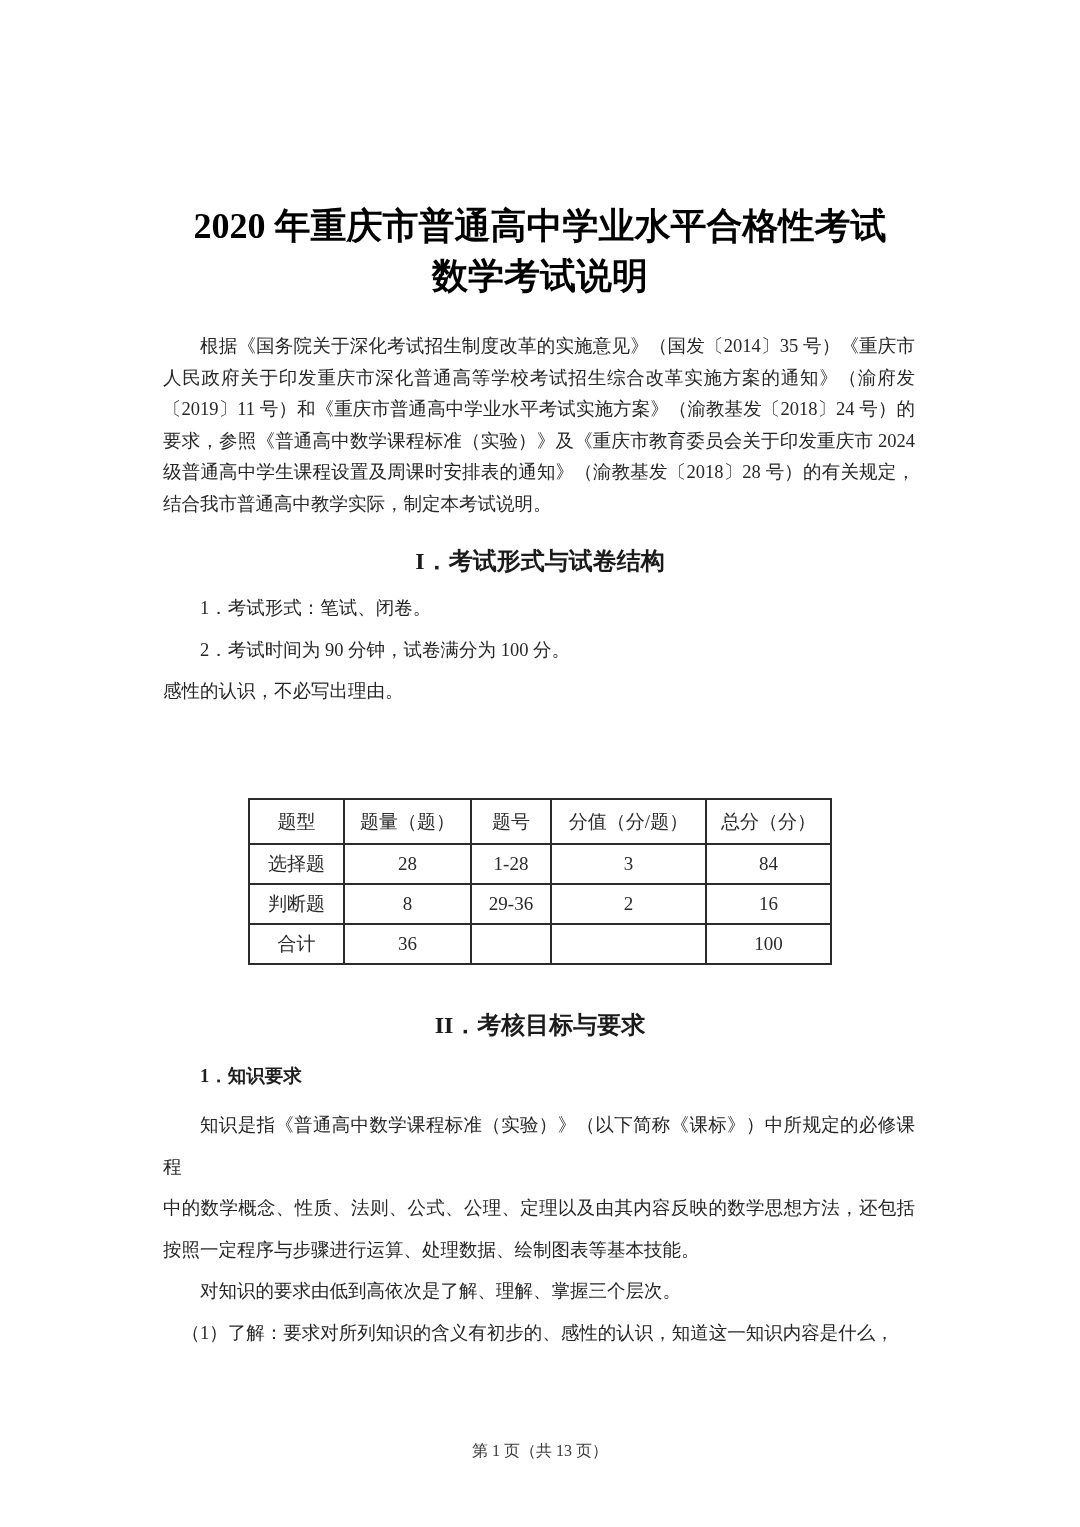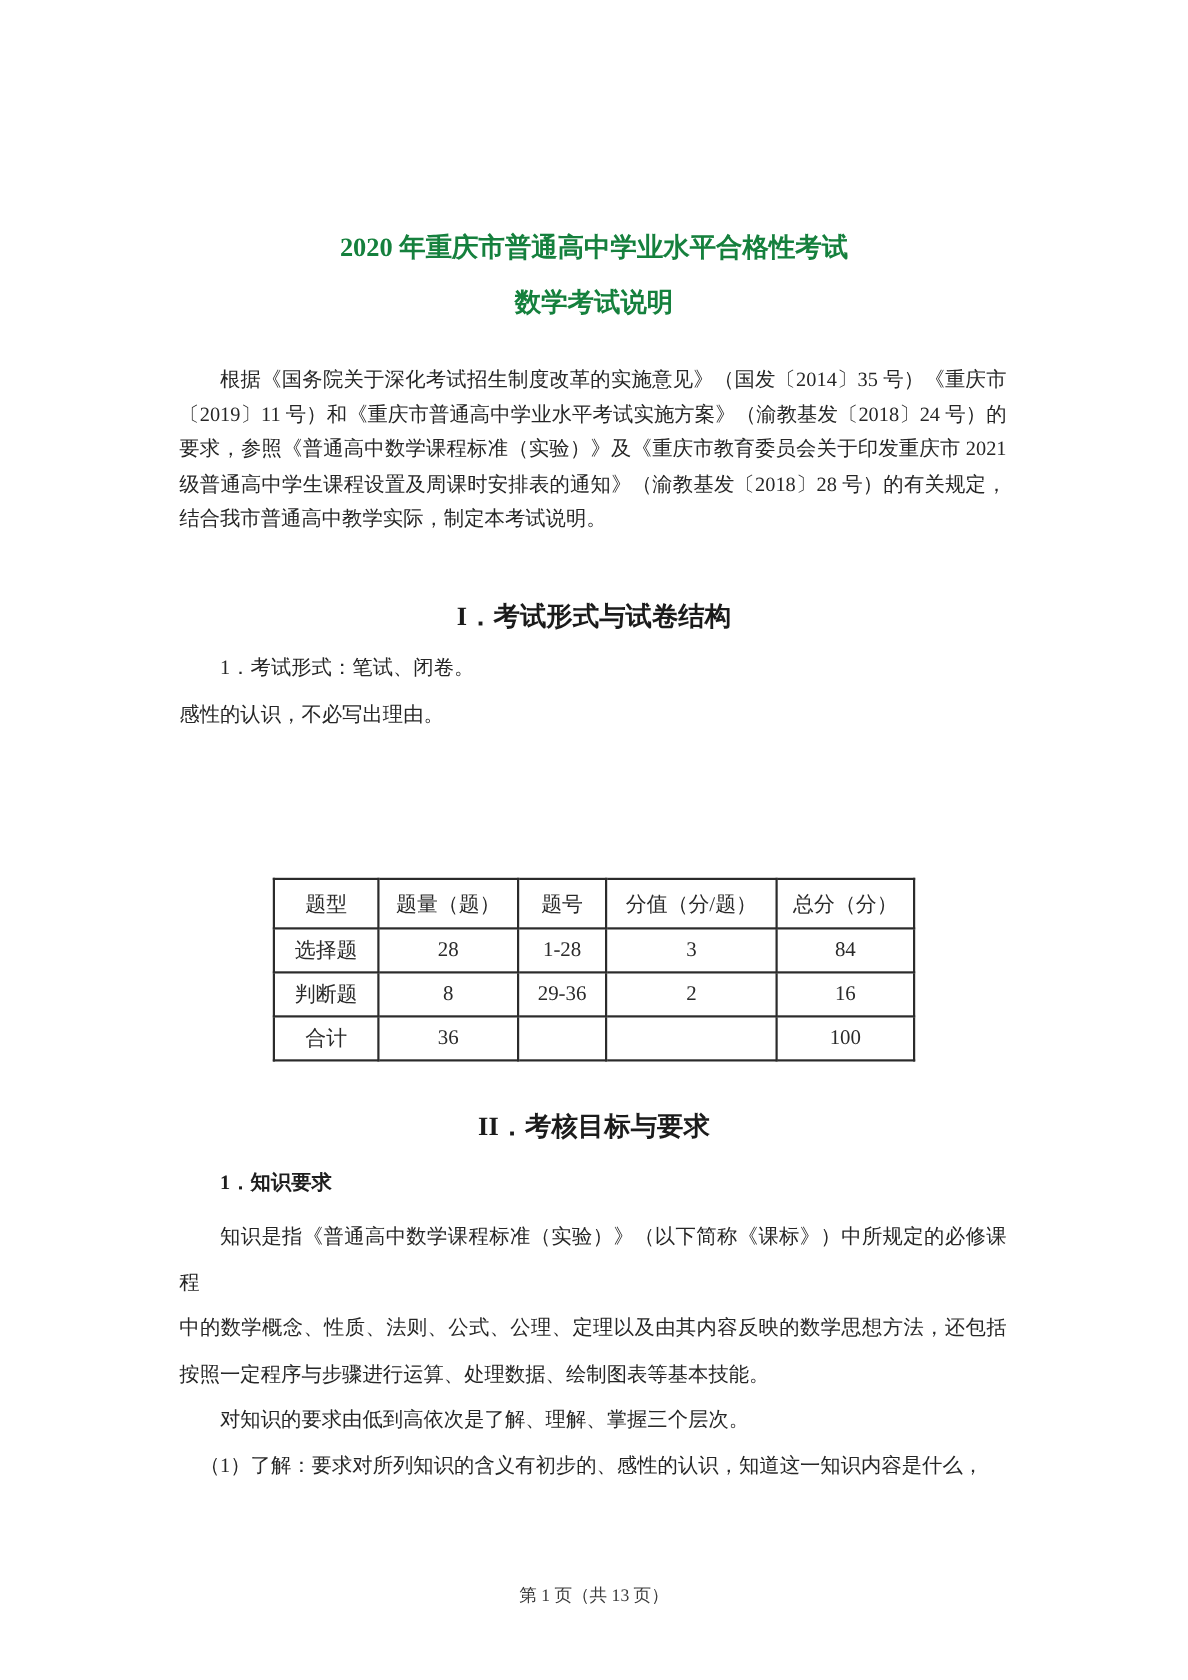--- a/index.html
+++ b/index.html
@@ -8,21 +8,21 @@
     position:relative;
     width:1080px; height:1527px;
     background:#ffffff;
     font-family:"Liberation Serif","DejaVu Serif",serif;
     color:#242424;
     overflow:hidden;
   }
   .doc-title {
     position:absolute; left:0; width:1080px;
     text-align:center; font-weight:bold;
-    font-size:24px; line-height:36px; color:#15803d;
+    font-size:36px; line-height:36px; color:#000000;
   }
   .doc-title.l1 { top:208px; }
   .doc-title.l2 { top:258px; }
   .section-heading {
     position:absolute; left:0; width:1080px;
     text-align:center; font-weight:bold;
     font-size:24px; line-height:34px; color:#1b1b1b;
   }
   .heading-1 { top:544px; }
   .heading-2 { top:1008px; }
@@ -62,30 +62,32 @@
 </head>
 <body>
 
 <div class="page">
 
   <div class="doc-title l1">2020 年重庆市普通高中学业水平合格性考试</div>
   <div class="doc-title l2">数学考试说明</div>
 
   <div class="textblock intro-block">
     <div class="line indent jlast">根据《国务院关于深化考试招生制度改革的实施意见》（国发〔2014〕35 号）《重庆市</div>
+    <div class="line jlast">人民政府关于印发重庆市深化普通高等学校考试招生综合改革实施方案的通知》（渝府发</div>
     <div class="line jlast">〔2019〕11 号）和《重庆市普通高中学业水平考试实施方案》（渝教基发〔2018〕24 号）的</div>
-    <div class="line jlast">要求，参照《普通高中数学课程标准（实验）》及《重庆市教育委员会关于印发重庆市 2021</div>
+    <div class="line jlast">要求，参照《普通高中数学课程标准（实验）》及《重庆市教育委员会关于印发重庆市 2024</div>
     <div class="line jlast">级普通高中学生课程设置及周课时安排表的通知》（渝教基发〔2018〕28 号）的有关规定，</div>
     <div class="line">结合我市普通高中教学实际，制定本考试说明。</div>
   </div>
 
   <div class="section-heading heading-1">I．考试形式与试卷结构</div>
 
   <div class="textblock s1-block">
     <div class="line indent">1．考试形式：笔试、闭卷。</div>
+    <div class="line indent">2．考试时间为 90 分钟，试卷满分为 100 分。</div>
     <div class="line">感性的认识，不必写出理由。</div>
   </div>
 
   <div class="table-wrap">
     <table class="score">
       <colgroup>
         <col style="width:95px">
           <col style="width:127px">
           <col style="width:80px">
           <col style="width:155px">

